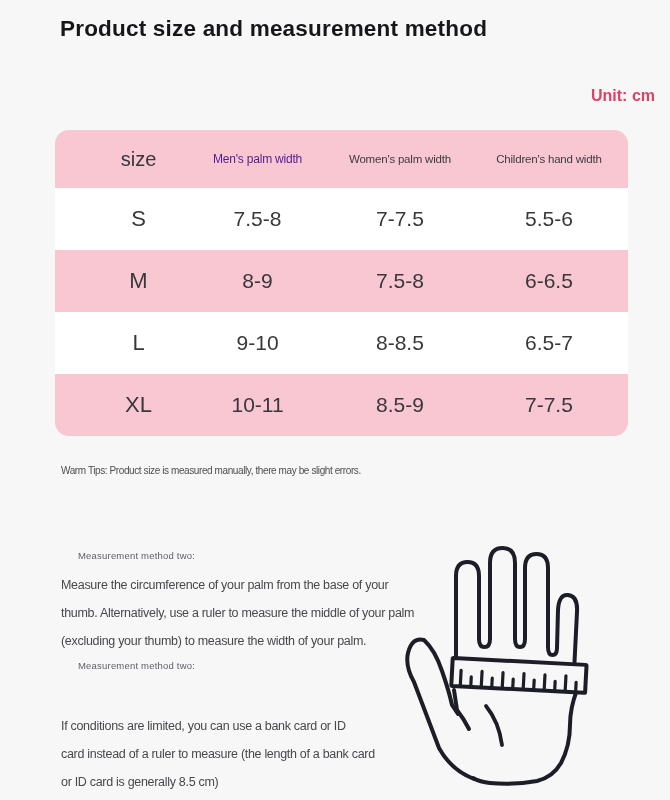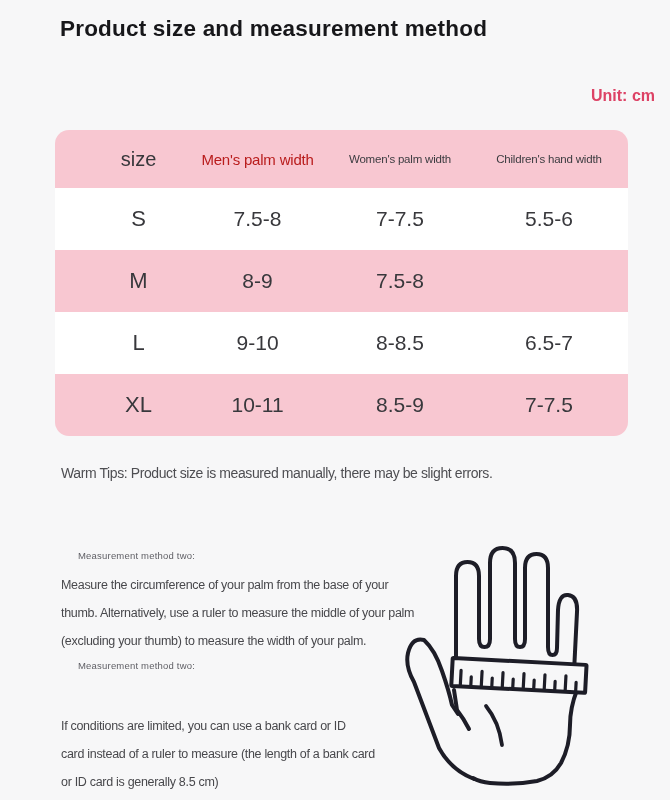--- a/index.html
+++ b/index.html
@@ -34,31 +34,31 @@
   .trow.pink   { background:#f8c7d1; }
   .trow.white  { background:#ffffff; }
 
   .cell { text-align:center; }
   .c0 { width:22.7%;padding-left:37px; }
   .c1 { width:25.3%; }
   .c2 { width:24.4%; }
   .c3 { width:27.6%; }
 
   .header .c0 { font-size:20px;   color:#37373b; }
-  .header .c1 { font-size:15px;   color:#b91c1c; letter-spacing:-0.2px; }
+  .header .c1 { font-size:12px;   color:#4c1d95; letter-spacing:-0.2px; }
   .header .c2 { font-size:11.5px; color:#3c3c40; letter-spacing:-0.2px; }
   .header .c3 { font-size:11.5px; color:#3c3c40; letter-spacing:-0.2px; }
 
   .data .c0 { font-size:22px; color:#38383c; }
   .data .c1, .data .c2, .data .c3 { font-size:21px; color:#38383c; }
 
   
   .warm-tips {
     position:absolute; left:61px; top:465px;
-    font-size:14px; color:#4e4e52; letter-spacing:-0.4px;
+    font-size:10px; color:#4e4e52; letter-spacing:-0.4px;
   }
   .method-label {
     position:absolute; left:62px;
     font-size:9.5px; color:#5f5f65; letter-spacing:0.2px;padding-left:16px;
   }
   #method-label-1 { top:550px; }
   #method-label-2 { top:660px; }
 
   .method-text {
     position:absolute; left:61px; width:370px;
@@ -95,20 +95,21 @@
       <div class="cell c0">S</div>
       <div class="cell c1">7.5-8</div>
       <div class="cell c2">7-7.5</div>
       <div class="cell c3">5.5-6</div>
     </div>
 
     <div class="trow data pink">
       <div class="cell c0">M</div>
       <div class="cell c1">8-9</div>
       <div class="cell c2">7.5-8</div>
+      <div class="cell c3">6-6.5</div>
     </div>
 
     <div class="trow data white">
       <div class="cell c0">L</div>
       <div class="cell c1">9-10</div>
       <div class="cell c2">8-8.5</div>
       <div class="cell c3">6.5-7</div>
     </div>
 
     <div class="trow data pink">

